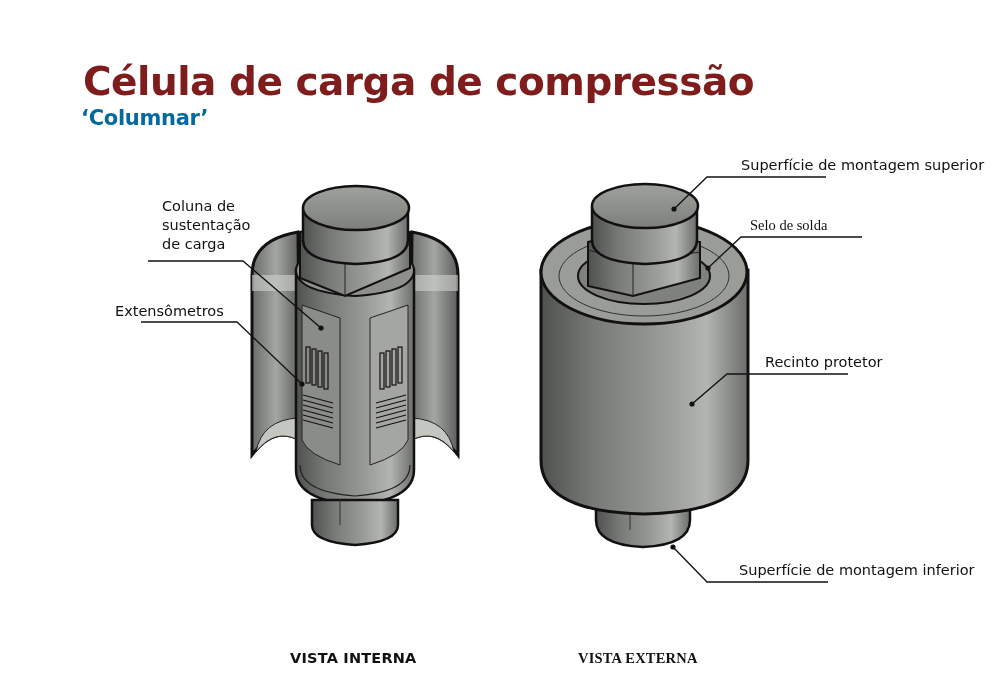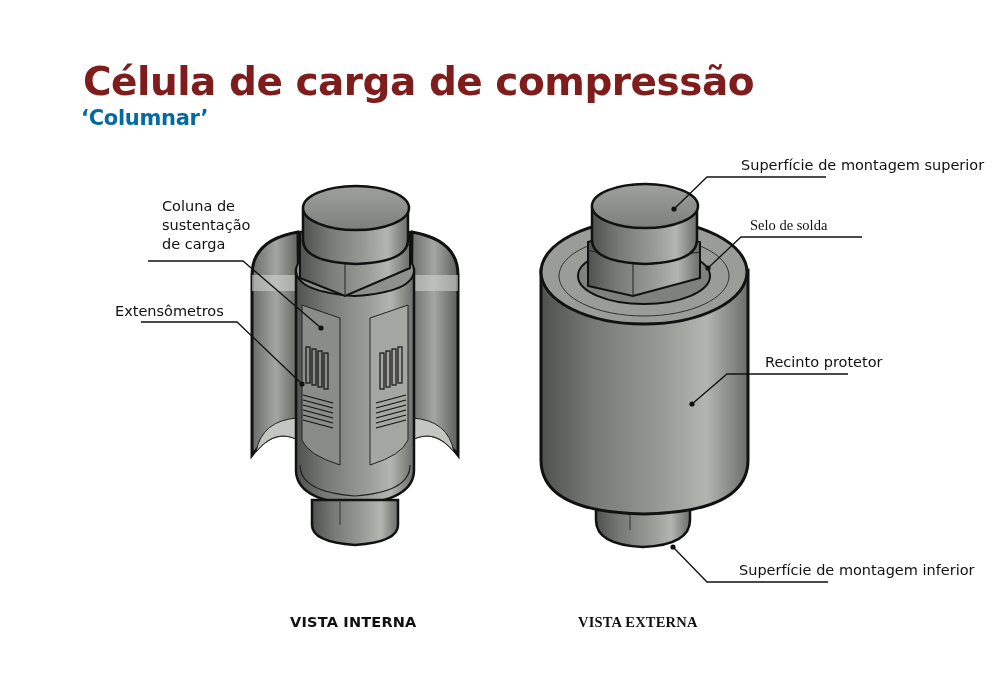--- a/index.html
+++ b/index.html
@@ -1,20 +1,20 @@
 <!DOCTYPE html>
 <html><head>
 <meta charset="utf-8">
 <style>
   html, body { margin: 0; padding: 0; background: #ffffff; }
   body { width: 1000px; height: 699px; position: relative; overflow: hidden; font-family: "DejaVu Sans", sans-serif; color: #111; }
   .title { position: absolute; left: 80px; top: 56px; font-size: 39px; font-weight: bold; letter-spacing: -0.5px; color: #7f1d1d; margin: 3px; }
   .subtitle { position: absolute; left: 81px; top: 106px; font-size: 21px; font-weight: bold; color: #0369a1; letter-spacing: -0.3px; }
   .label { position: absolute; font-size: 14.5px; line-height: 19px; color: #111; }
-  .caption { position: absolute; font-size: 14.5px; font-weight: bold; color: #111; letter-spacing: 0.2px; }
+  .caption { position: absolute; font-size: 14.5px; font-weight: bold; color: #111; letter-spacing: 0.2px; margin-top: 36px; }
   svg.art { position: absolute; left: 0; top: 0; }
 </style>
 </head>
 <body>
 
 <h1 class="title">Célula de carga de compressão</h1>
 <div class="subtitle">‘Columnar’</div>
 
 <svg class="art" width="1000" height="699" viewBox="0 0 1000 699">
   <defs>

